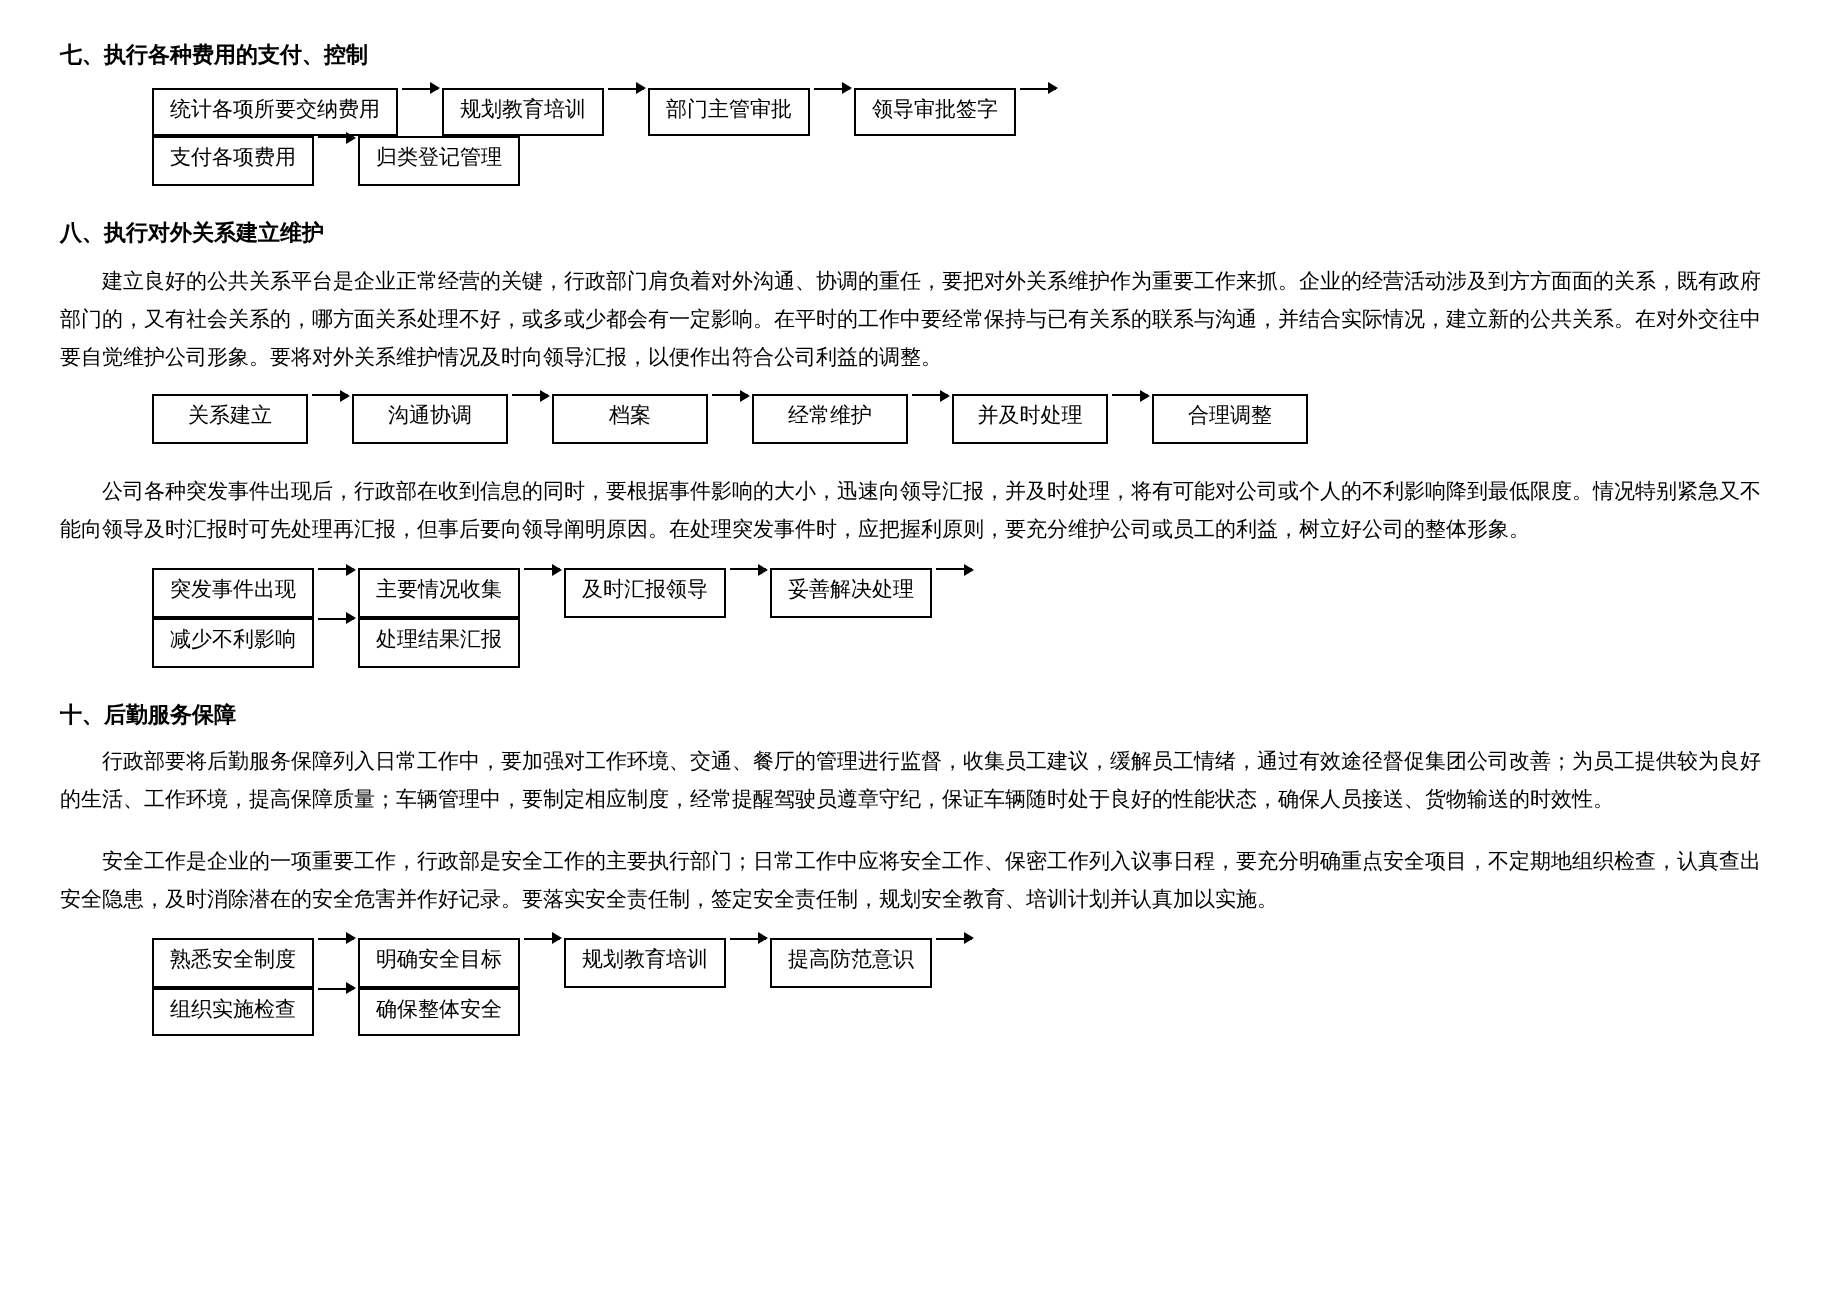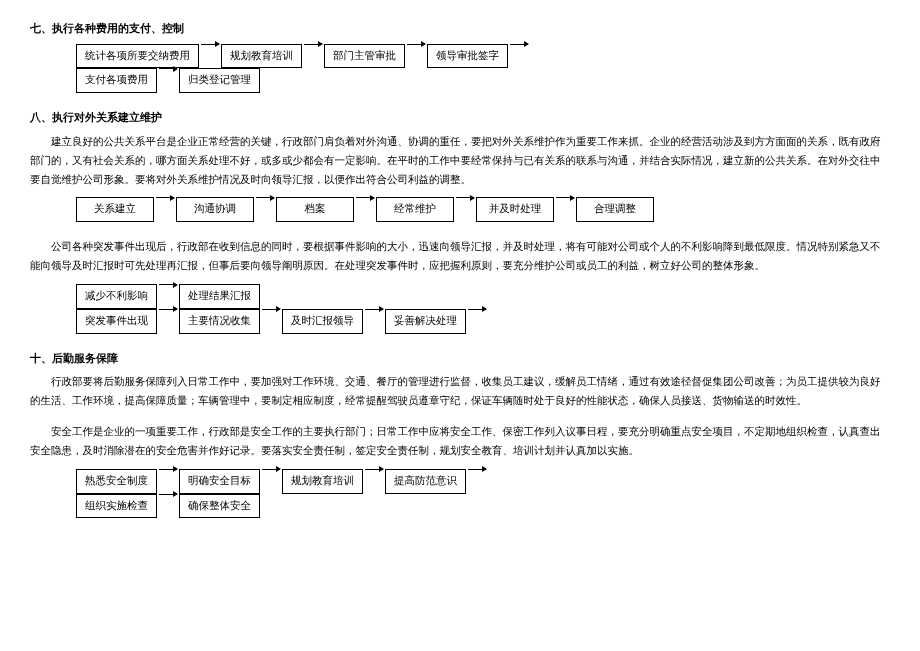--- a/index.html
+++ b/index.html
@@ -132,33 +132,33 @@
       <div class="arrow"></div>
       <div class="box">合理调整</div>
     </div>
   </div>
 </div>
 
 <div class="section">
   <div class="para">公司各种突发事件出现后，行政部在收到信息的同时，要根据事件影响的大小，迅速向领导汇报，并及时处理，将有可能对公司或个人的不利影响降到最低限度。情况特别紧急又不能向领导及时汇报时可先处理再汇报，但事后要向领导阐明原因。在处理突发事件时，应把握利原则，要充分维护公司或员工的利益，树立好公司的整体形象。</div>
   <div class="flow-wrap">
     <div class="flow-row">
-      <div class="box">减少不利影响</div>
-      <div class="arrow"></div>
-      <div class="box">处理结果汇报</div>
-    </div>
-    <div class="flow-row">
       <div class="box">突发事件出现</div>
       <div class="arrow"></div>
       <div class="box">主要情况收集</div>
       <div class="arrow"></div>
       <div class="box">及时汇报领导</div>
       <div class="arrow"></div>
       <div class="box">妥善解决处理</div>
       <div class="arrow-trail"></div>
+    </div>
+    <div class="flow-row">
+      <div class="box">减少不利影响</div>
+      <div class="arrow"></div>
+      <div class="box">处理结果汇报</div>
     </div>
   </div>
 </div>
 
 <div class="section">
   <div class="heading">十、后勤服务保障</div>
   <div class="para">行政部要将后勤服务保障列入日常工作中，要加强对工作环境、交通、餐厅的管理进行监督，收集员工建议，缓解员工情绪，通过有效途径督促集团公司改善；为员工提供较为良好的生活、工作环境，提高保障质量；车辆管理中，要制定相应制度，经常提醒驾驶员遵章守纪，保证车辆随时处于良好的性能状态，确保人员接送、货物输送的时效性。</div>
   <div class="para" style="margin-top:12px">安全工作是企业的一项重要工作，行政部是安全工作的主要执行部门；日常工作中应将安全工作、保密工作列入议事日程，要充分明确重点安全项目，不定期地组织检查，认真查出安全隐患，及时消除潜在的安全危害并作好记录。要落实安全责任制，签定安全责任制，规划安全教育、培训计划并认真加以实施。</div>
   <div class="flow-wrap">
     <div class="flow-row">

